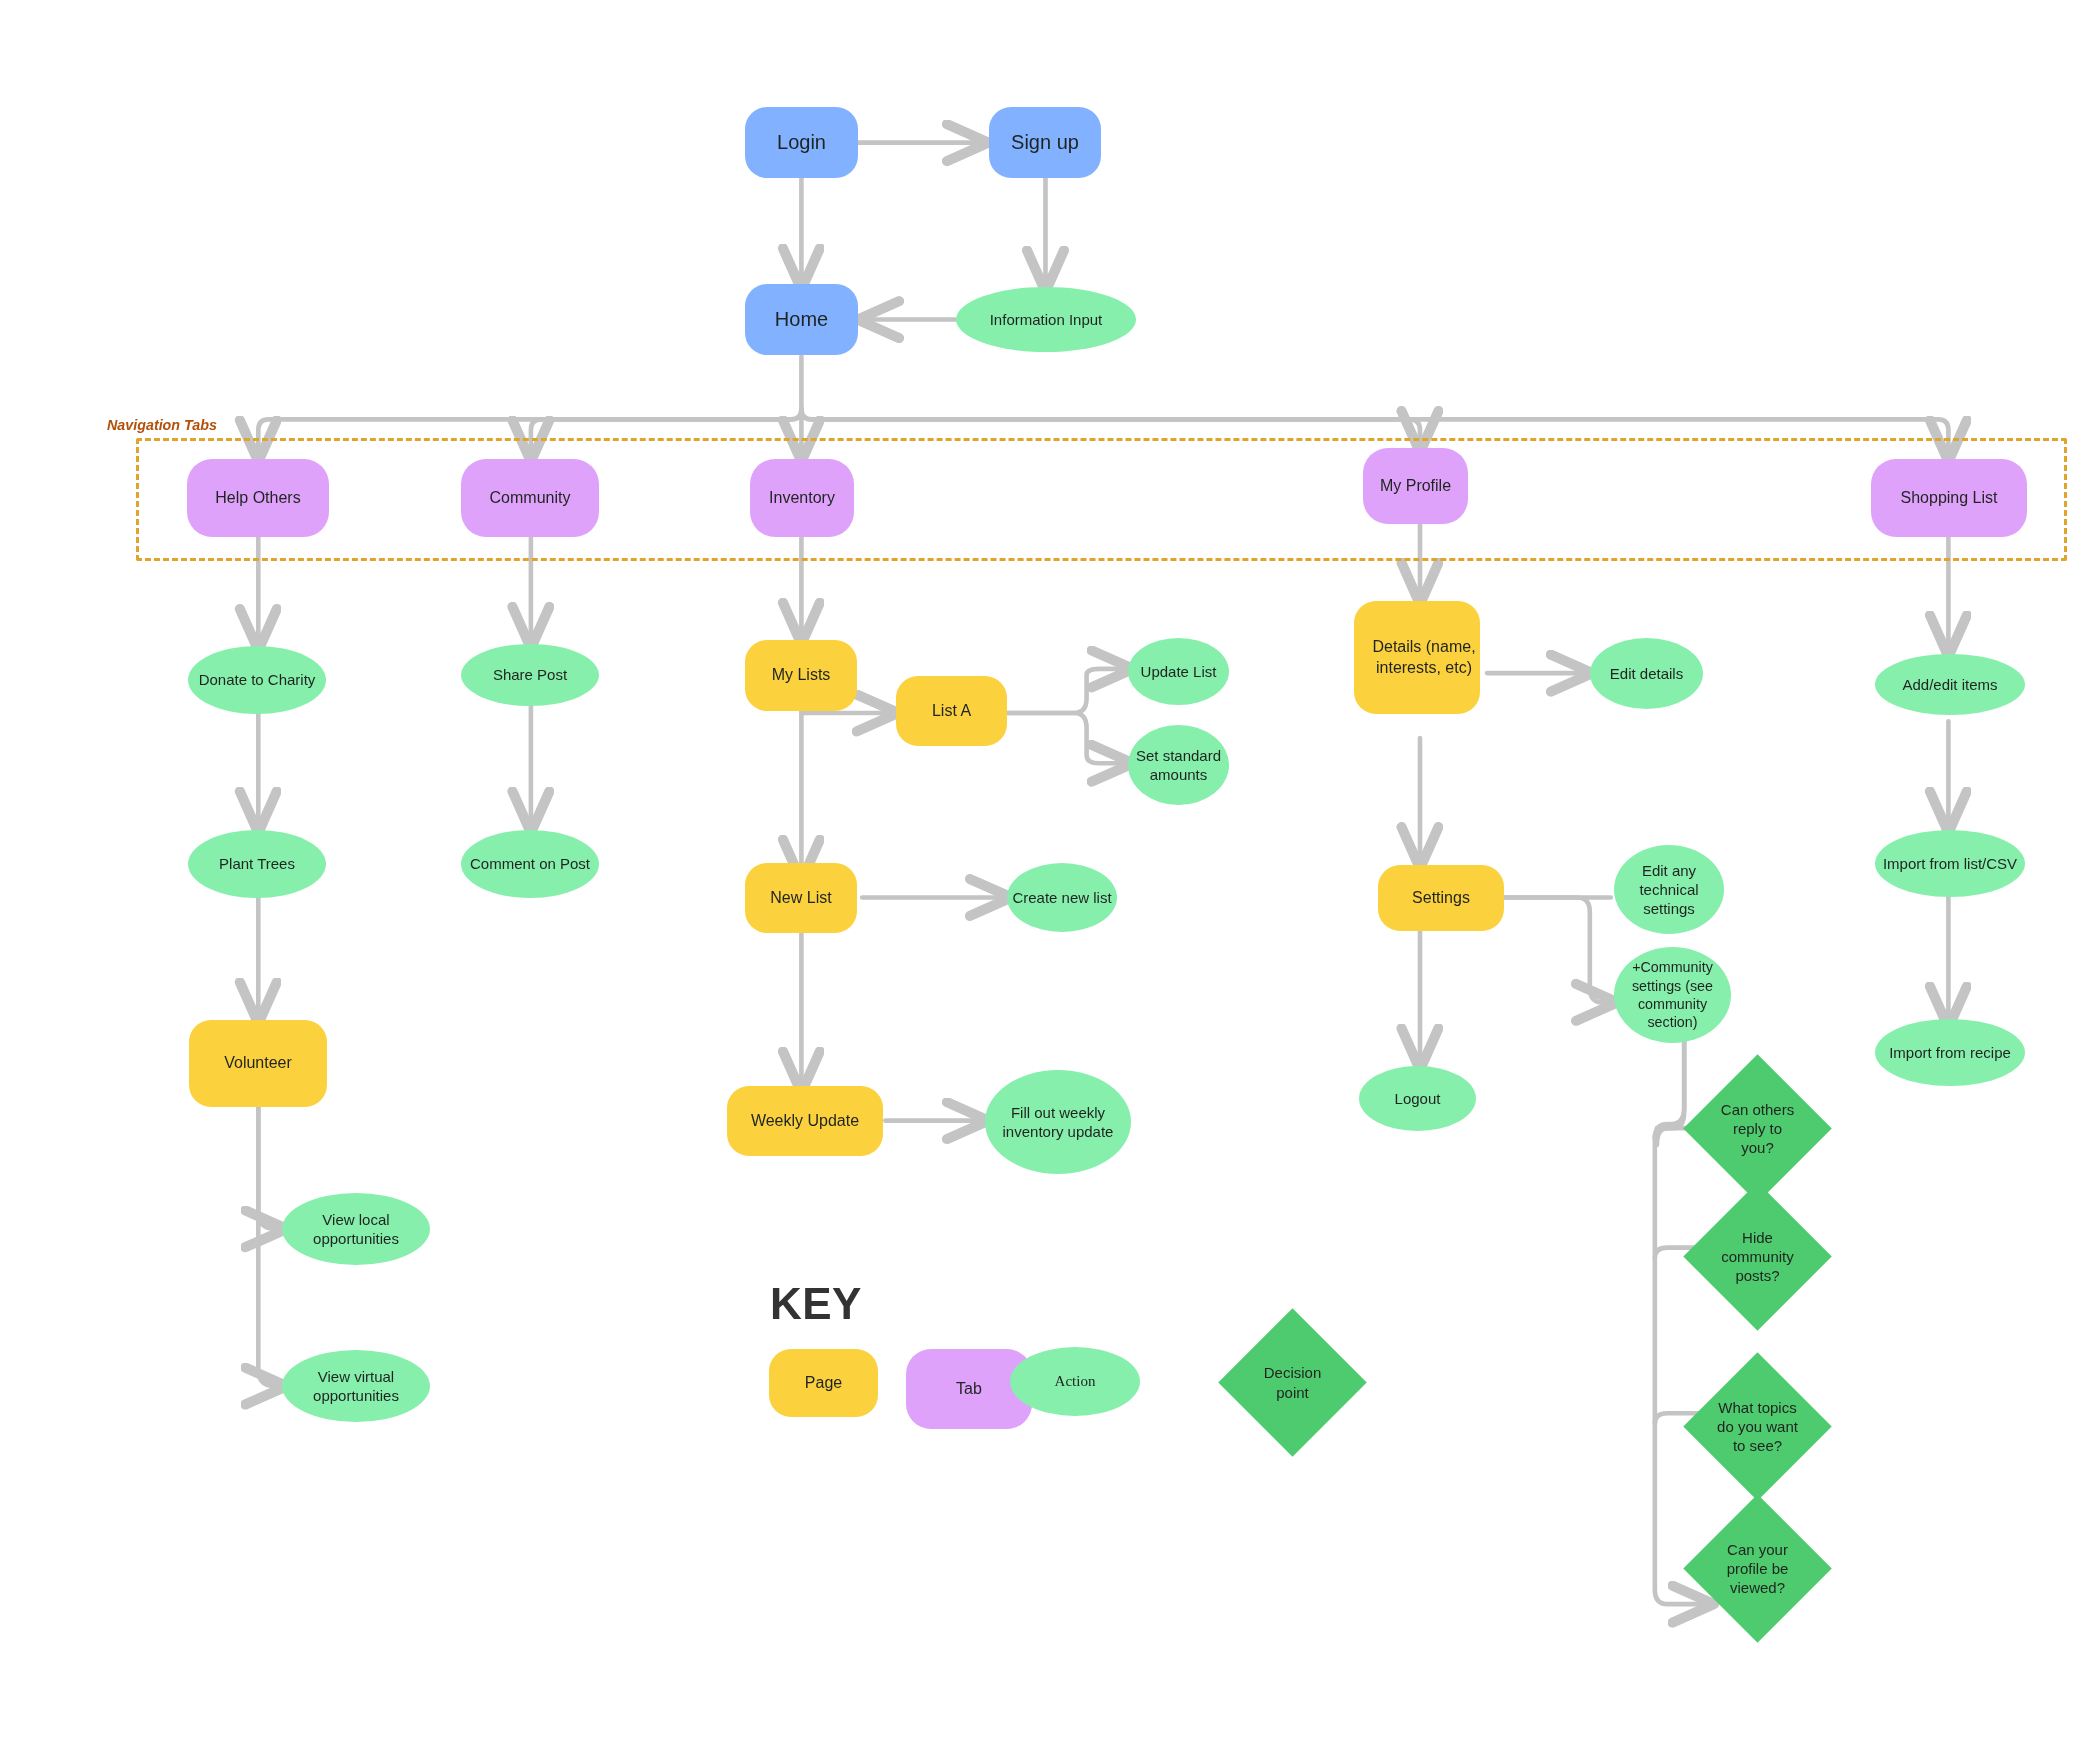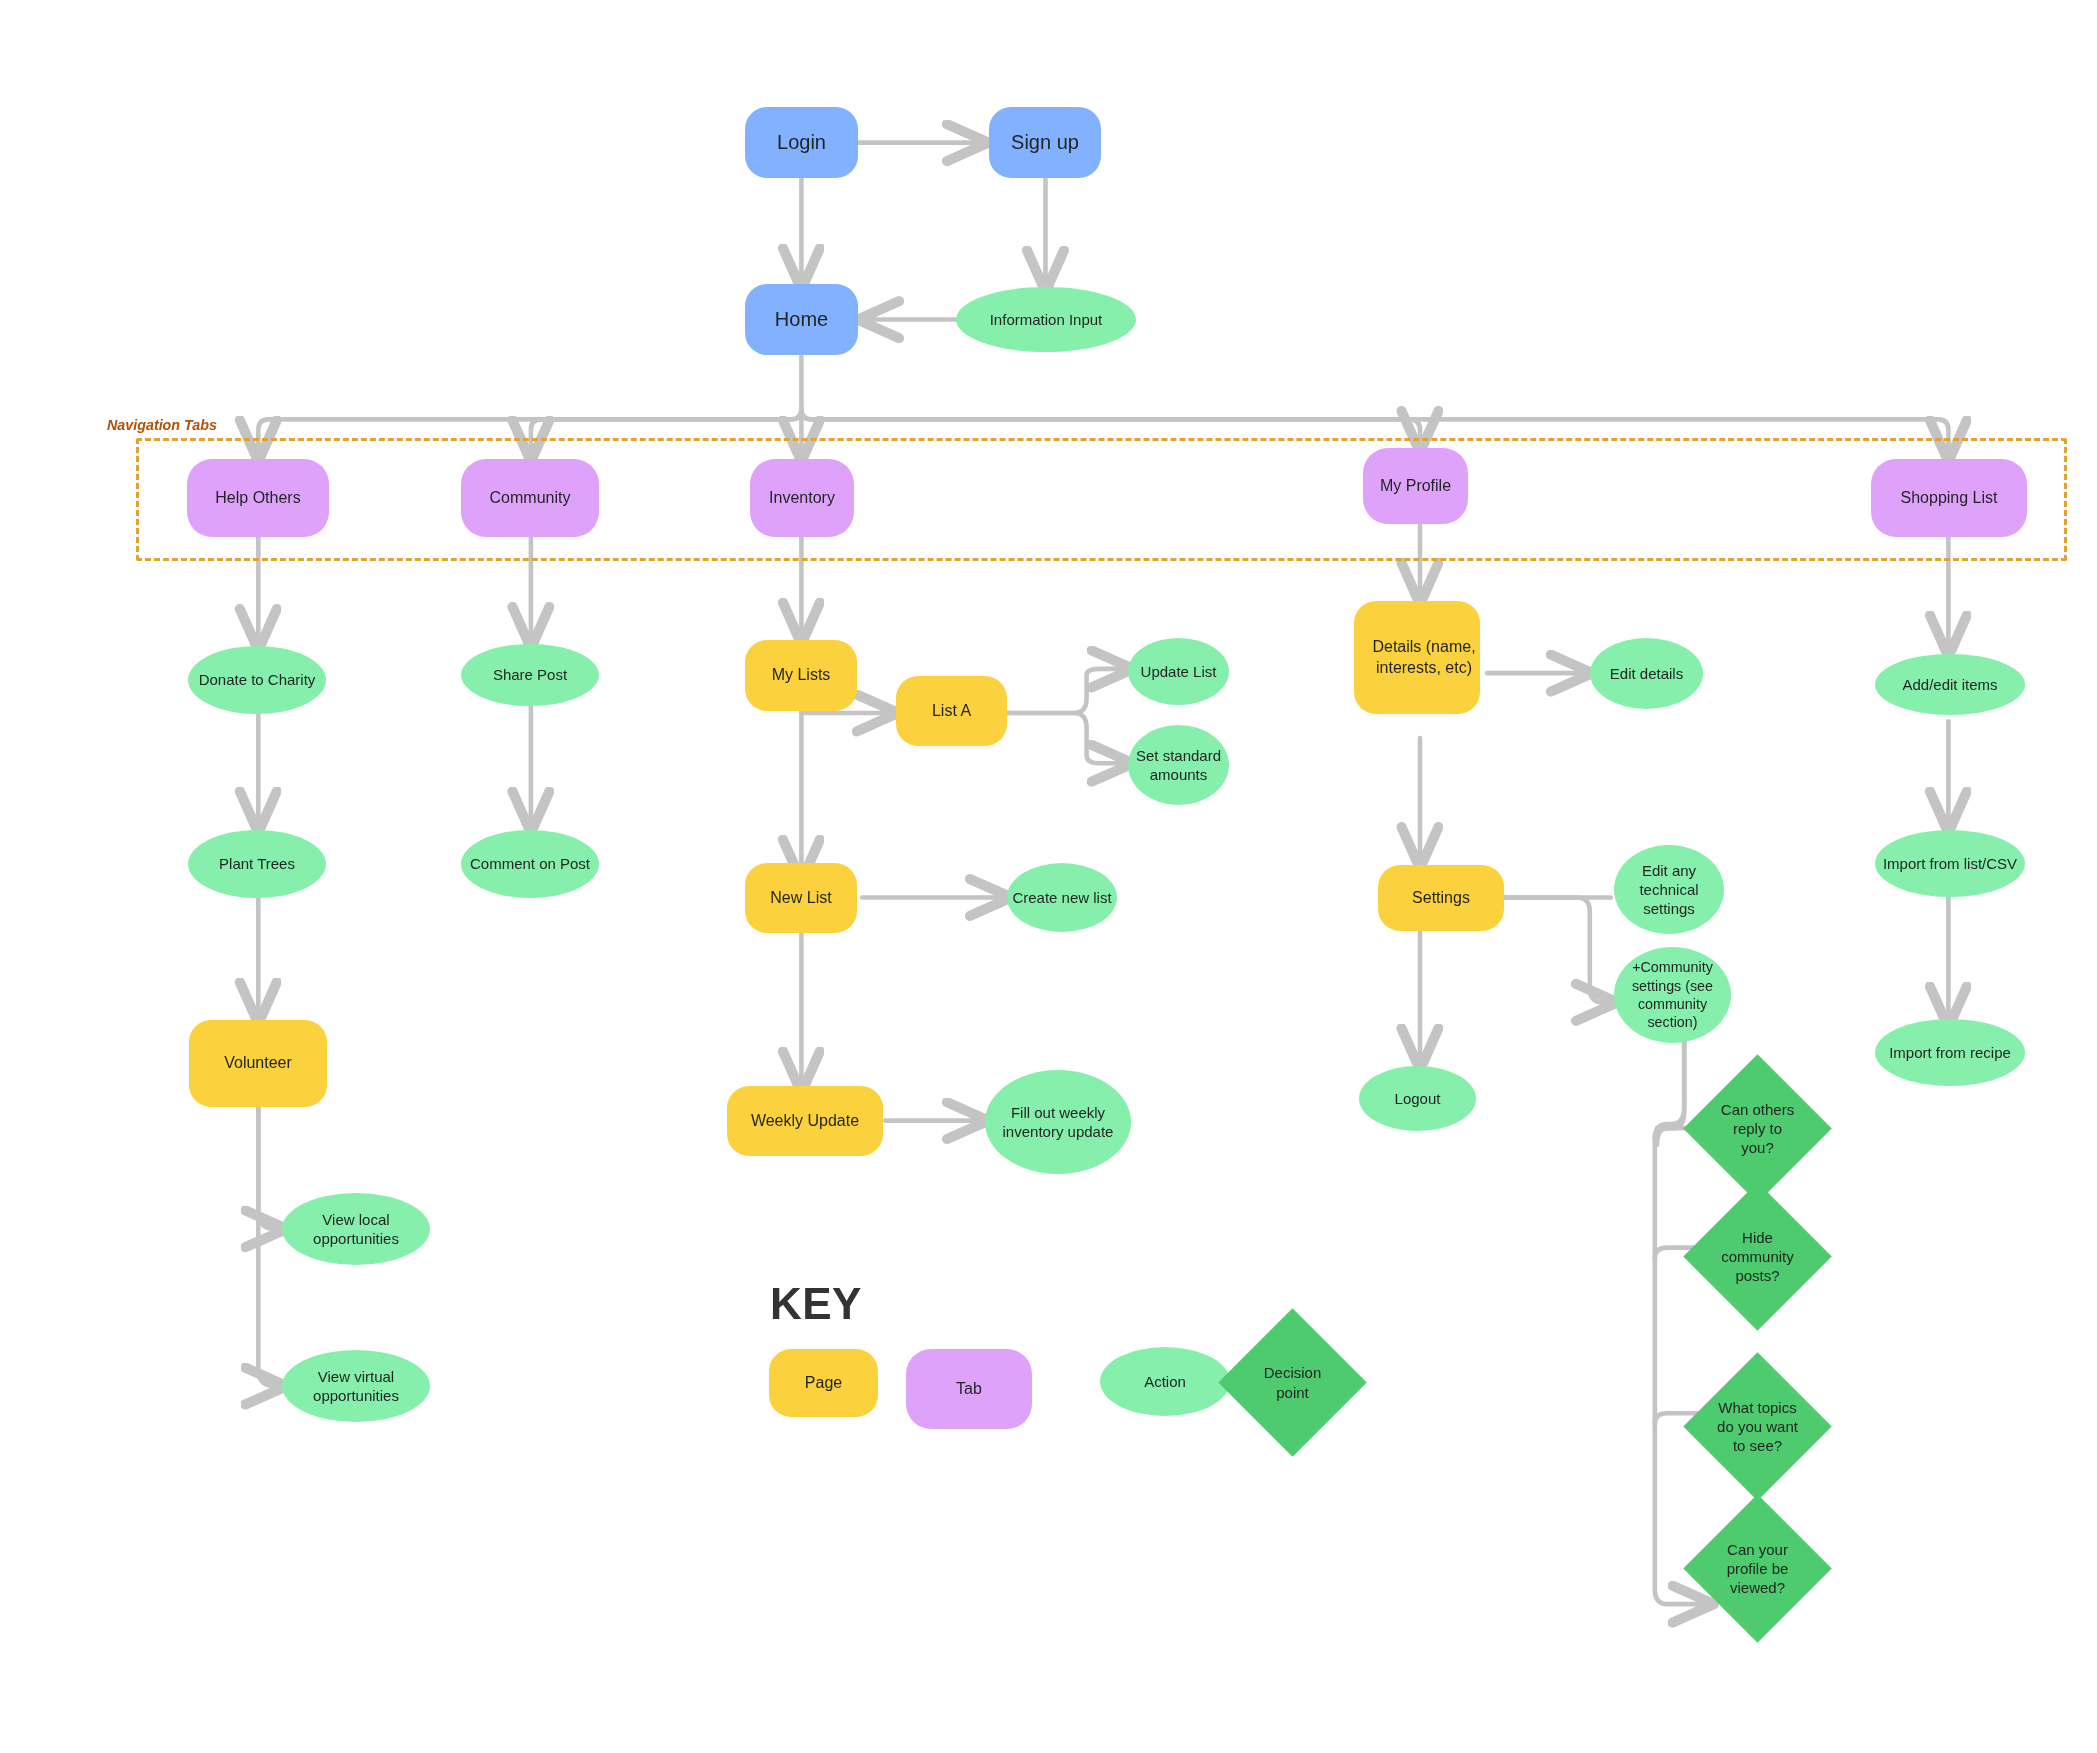--- a/index.html
+++ b/index.html
@@ -260,21 +260,21 @@
   <div id="key-title" style="left:770px;top:1279px;">KEY</div>
 
   <div class="node n-page" style="left:769px;top:1349px;width:109px;height:68px;">
     <span>Page</span>
   </div>
 
   <div class="node n-tab" style="left:906px;top:1349px;width:126px;height:80px;">
     <span>Tab</span>
   </div>
 
-  <div class="node n-action" style="left:1100px;top:1347px;width:130px;height:69px;">
+  <div class="node n-action" style="left:1010px;top:1347px;width:130px;height:69px;font-family:Liberation Serif, serif;">
     <span>Action</span>
   </div>
 
   <div class="node n-decision" style="left:1240px;top:1330px;width:105px;height:105px;">
     <div class="dia"></div>
     <div class="dlbl">Decision point</div>
   </div>
 
 </div>
 

